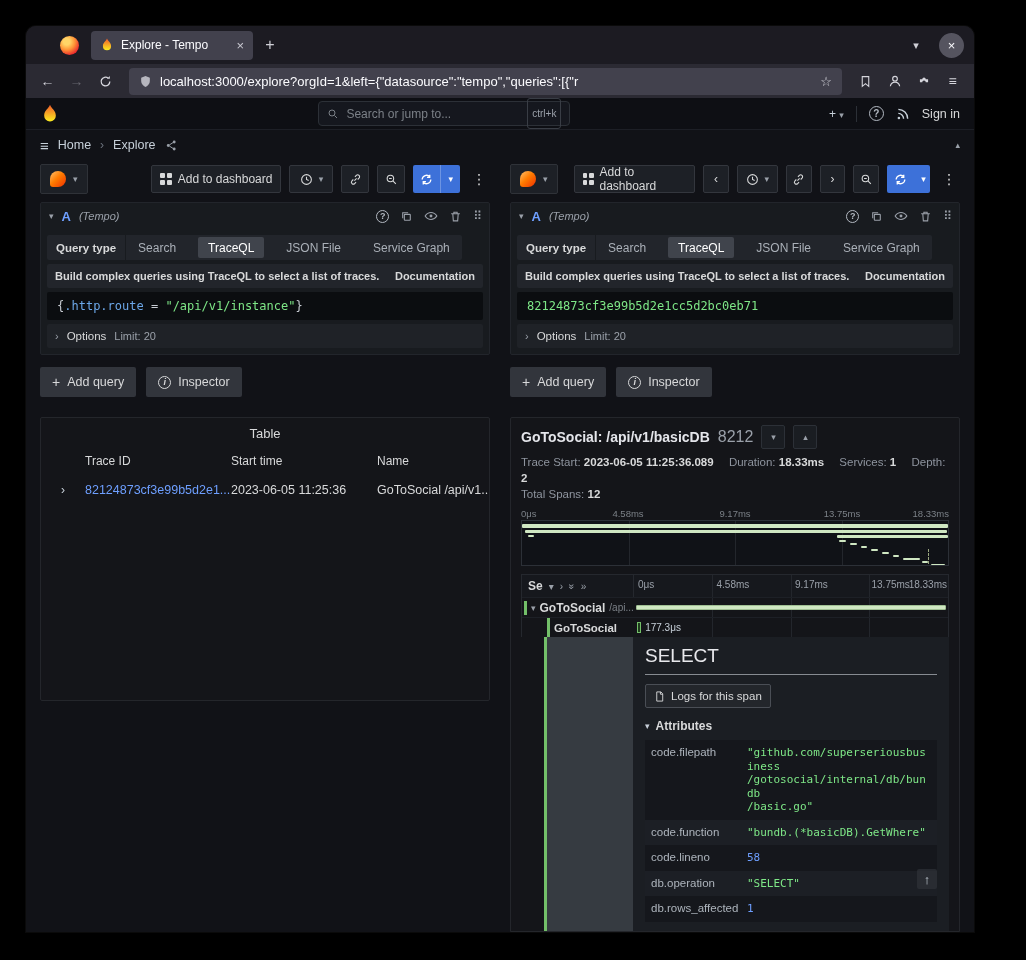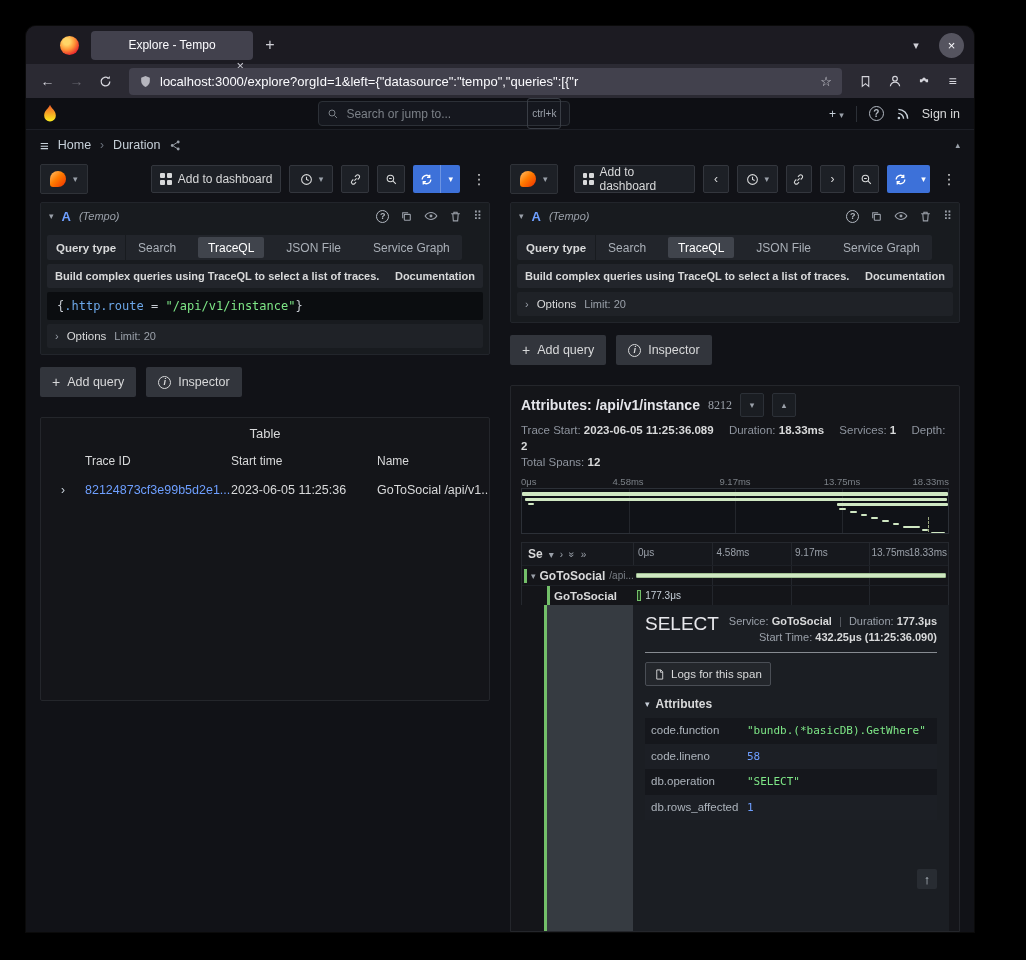--- a/index.html
+++ b/index.html
@@ -8,21 +8,21 @@
   .screen { position:relative; width:1026px; height:960px; background:#000; overflow:hidden; }
   .window { position:absolute; left:26px; top:26px; width:948px; height:906px;
             background:#1c1b22; border-radius:10px 10px 0 0; overflow:hidden;
             box-shadow:0 0 0 1px #0a0a0a, 0 8px 30px rgba(0,0,0,.8); }
 
   
   .tabstrip { height:38px; display:flex; align-items:center; padding:0 10px; background:#1c1b22; }
   .ff-badge { width:19px; height:19px; border-radius:50%; margin:0 12px 0 24px;
               background:radial-gradient(circle at 35% 30%, #ffd567 0 18%, #ff9436 45%, #e8222c 78%, #b5007f 100%); }
   .tab { display:flex; align-items:center; gap:7px; background:#42414d; border-radius:4px;
-         height:29px; padding:0 9px; width:162px; color:#fbfbfe; font-size:12px;flex-direction:column; }
+         height:29px; padding:0 9px; width:162px; color:#fbfbfe; font-size:12px; }
   .tab .close { margin-left:auto; color:#c9c9d1; font-size:13px; line-height:1; }
   .newtab { width:26px; height:26px; display:flex; align-items:center; justify-content:center;
             color:#d0d0d7; font-size:16px; margin-left:4px; border-radius:4px; }
   .strip-spacer { flex:1; }
   .tabs-caret { color:#d0d0d7; font-size:11px; width:26px; text-align:center; }
   .win-close { width:25px; height:25px; border-radius:50%; background:#55545f; color:#fbfbfe;
                display:flex; align-items:center; justify-content:center; font-size:13px; margin-left:10px; }
   .navbar { height:34px; background:#2b2a33; display:flex; align-items:center; gap:2px; padding:0 8px; }
   .nav-ico { width:27px; height:26px; border-radius:4px; display:flex; align-items:center; justify-content:center;
              color:#d5d5dc; font-size:14px; }
@@ -117,21 +117,21 @@
   .tbl-row { display:flex; align-items:center; height:32px; }
   .tbl-row .chev { color:#c7d0d9; font-size:12px; }
   .trace-link { color:#6e9fff; font-size:12.5px; white-space:nowrap; overflow:hidden; }
   .cell-txt { font-size:12.5px; color:#d8d9da; white-space:nowrap; overflow:hidden; }
 
   
   .trace-panel { margin-top:20px; flex:1; min-height:0; border:1px solid #24262b; border-radius:2px 2px 0 0;
                  background:#141519; display:flex; flex-direction:column; overflow:hidden; }
   .trace-head { display:flex; align-items:center; gap:8px; padding:7px 10px 5px 10px; }
   .trace-title { font-size:14px; font-weight:bold; color:#e4e5ea; white-space:nowrap; }
-  .trace-suffix { font-size:12px; color:#9aa0a9;font-family:Liberation Serif, serif; }
+  .trace-suffix { font-size:16px; color:#9aa0a9; }
   .find-input { margin-left:auto; width:180px; height:25px; background:#0f1115; border:1px solid #2c3037;
                 border-radius:2px; color:#d8d9da; font-size:12px; padding:0 8px; font-family:"Liberation Sans",sans-serif; }
   .find-input::placeholder { color:#7b8087; }
   .mini-btn { width:24px; height:24px; border:1px solid #2c3037; background:#1a1d22; border-radius:2px;
               display:flex; align-items:center; justify-content:center; color:#9aa0a9; font-size:9px; }
   .trace-meta { padding:0 10px; font-size:11.5px; line-height:16px; }
   .m-label { color:#8e949e; } .m-val { color:#d8d9da; font-weight:bold; margin-right:12px; }
   .minimap { margin:6px 10px 0 10px; position:relative; }
   .mm-ticks { position:relative; height:12px; font-size:9.5px; color:#7b8087; }
   .mm-ticks span { position:absolute; top:0; }
@@ -291,21 +291,21 @@
               <path d="M4 11a9 9 0 0 1 9 9M4 4a16 16 0 0 1 16 16" fill="none" stroke="#c7d0d9" stroke-width="2.4"></path>
             </svg>
           <span class="signin">Sign in</span>
         </div>
       </div>
 
       <div class="g-crumbs">
         <span class="menu-glyph">≡</span>
         <span class="crumb">Home</span>
         <span class="crumb-sep">›</span>
-        <span class="crumb">Duration</span>
+        <span class="crumb">Explore</span>
         <svg class="i" width="13" height="13" viewBox="0 0 24 24">
             <circle cx="6" cy="12" r="2.6" fill="#9aa0a9"></circle>
             <circle cx="17" cy="5.5" r="2.6" fill="#9aa0a9"></circle>
             <circle cx="17" cy="18.5" r="2.6" fill="#9aa0a9"></circle>
             <path d="M8 11l7-4.5M8 13l7 4.5" stroke="#9aa0a9" stroke-width="1.8"></path>
           </svg>
         <span class="tb-spacer"></span>
         <span class="caret">▴</span>
       </div>
 
@@ -505,20 +505,21 @@
                   <span class="radio-item">Search</span>
                   <span class="radio-item active">TraceQL</span>
                   <span class="radio-item">JSON File</span>
                   <span class="radio-item">Service Graph</span>
                 </span>
               </div>
               <div class="hint-row">
                 <span class="hint">Build complex queries using TraceQL to select a list of traces.</span>
                 <span class="doc">Documentation</span>
               </div>
+              <div class="code-row"><span class="tk-s">82124873cf3e99b5d2e1cc5d2bc0eb71</span></div>
               <div class="opts-row">
                 <span class="chev">›</span>
                 <span class="opts-label">Options</span>
                 <span class="opts-sum">Limit: 20</span>
               </div>
             </div>
           </div>
 
           <div class="actions-row">
             <button class="btn-sec">
@@ -526,21 +527,21 @@
               <span>Add query</span>
             </button>
             <button class="btn-sec">
               <span class="circ-sm">i</span>
               <span>Inspector</span>
             </button>
           </div>
 
           <div class="trace-panel">
             <div class="trace-head">
-              <span class="trace-title">Attributes: /api/v1/instance</span>
+              <span class="trace-title">GoToSocial: /api/v1/basicDB</span>
               <span class="trace-suffix">8212</span>
               <span class="mini-btn">▾</span>
               <span class="mini-btn">▴</span>
             </div>
             <div class="trace-meta">
               <div>
                 <span class="m-label">Trace Start:</span>
                 <span class="m-val">2023-06-05 11:25:36.089</span>
                 <span class="m-label">Duration:</span>
                 <span class="m-val">18.33ms</span>
@@ -633,46 +634,39 @@
 
             <div class="detail-region">
               <div class="name-col">
                 <span class="pad"></span>
                   <span class="vline"></span>
                   <span class="fill"></span>
               </div>
               <div class="detail">
                 <div class="d-head">
                   <div class="d-title">SELECT</div>
-                  <div class="d-meta">
-                    <div>
-                      <span class="lab">Service:</span>
-                      <span class="val">GoToSocial</span>
-                      <span class="sep">|</span>
-                      <span class="lab">Duration:</span>
-                      <span class="val">177.3μs</span>
-                    </div>
-                    <div>
-                      <span class="lab">Start Time:</span>
-                      <span class="val">432.25μs (11:25:36.090)</span>
-                    </div>
-                  </div>
                 </div>
                 <div class="logs-btn">
                   <svg class="i" width="11" height="11" viewBox="0 0 24 24" style="color:#d8d9da">
                       <path d="M6 2h9l4 4v16H6z" fill="none" stroke="currentColor" stroke-width="2"></path>
                       <path d="M14 2v5h5" fill="none" stroke="currentColor" stroke-width="2"></path>
                     </svg>
                   <span>Logs for this span</span>
                 </div>
                 <div class="attr-head">
                   <span class="caret">▾</span>
                   <b>Attributes</b>
                 </div>
                 <div class="attr-table">
+                    <div class="attr-row">
+                      <div class="attr-key">code.filepath</div>
+                      <div class="attr-val">"github.com/superseriousbusiness
+/gotosocial/internal/db/bundb
+/basic.go"</div>
+                    </div>
                     <div class="attr-row">
                       <div class="attr-key">code.function</div>
                       <div class="attr-val">"bundb.(*basicDB).GetWhere"</div>
                     </div>
                     <div class="attr-row">
                       <div class="attr-key">code.lineno</div>
                       <div class="attr-val num">58</div>
                     </div>
                     <div class="attr-row">
                       <div class="attr-key">db.operation</div>

